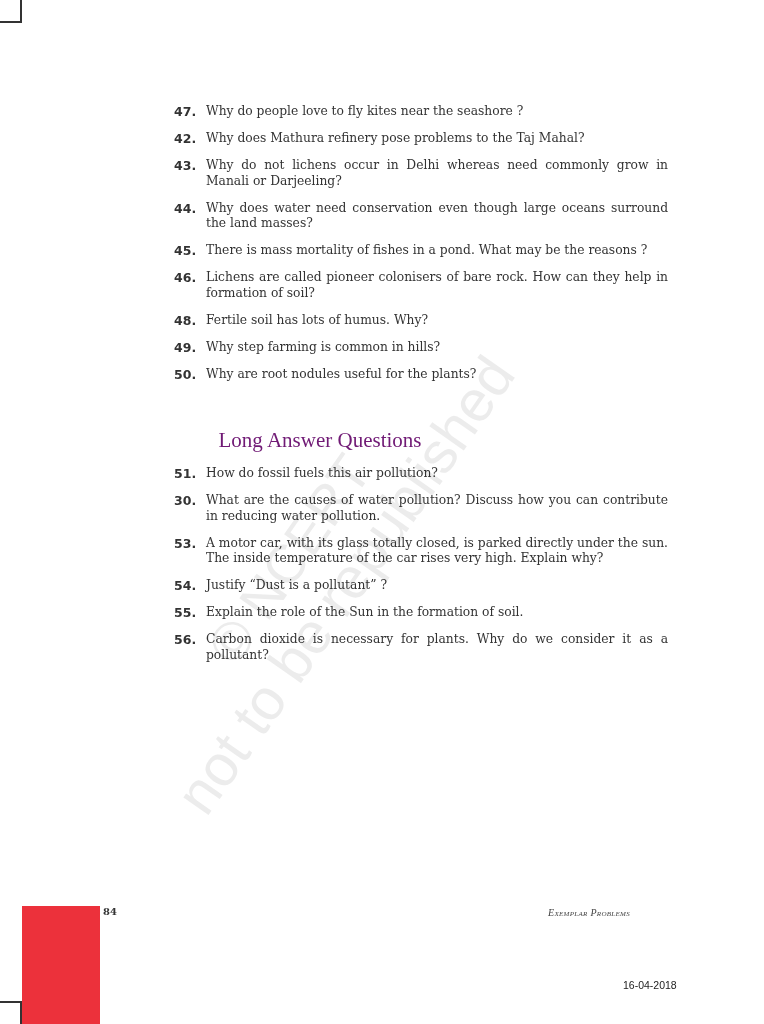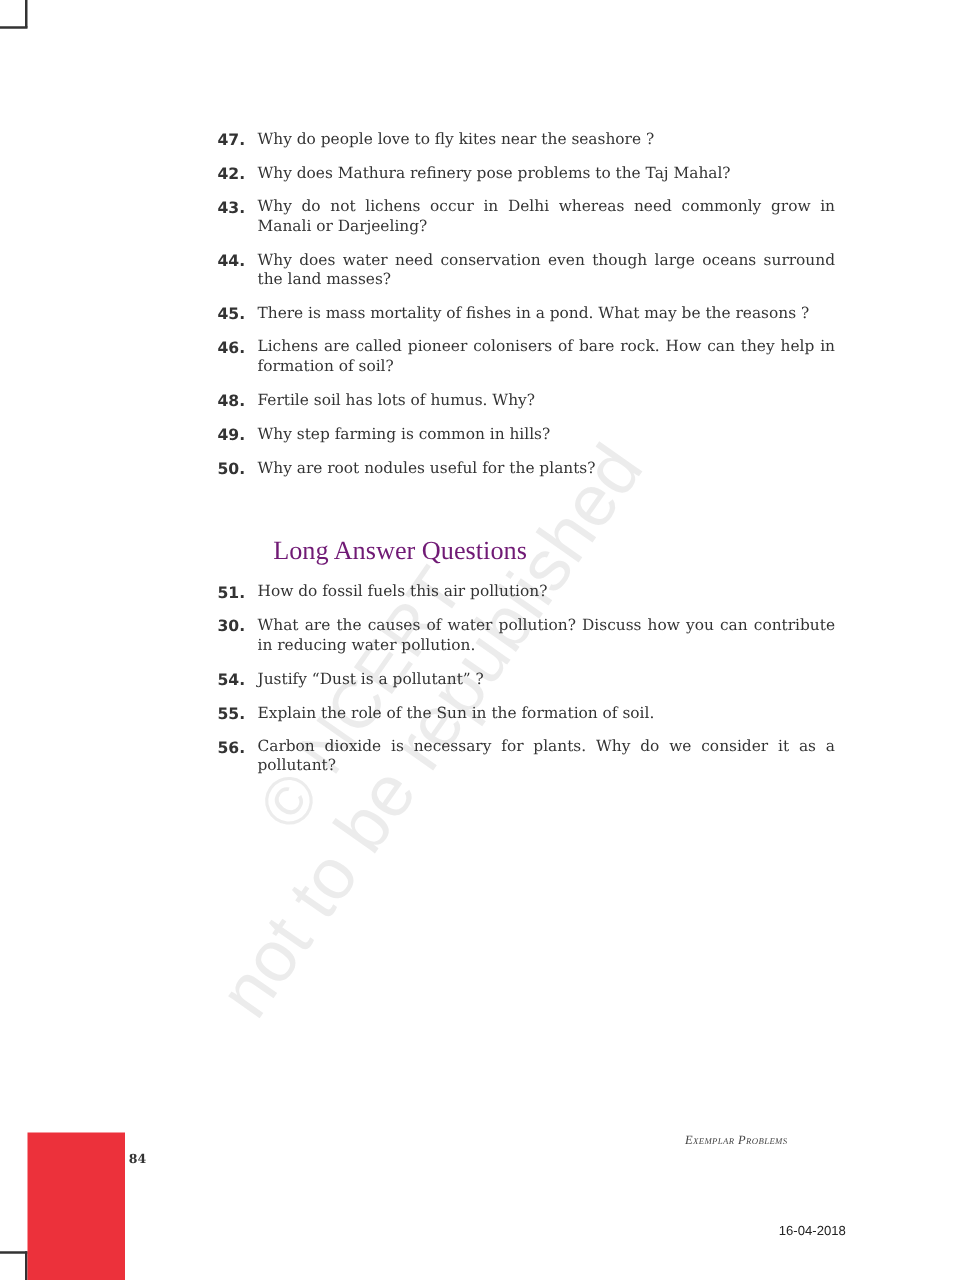--- a/index.html
+++ b/index.html
@@ -6,21 +6,21 @@
     body {
       width: 764px; height: 1024px; position: relative; overflow: hidden;
       background: #ffffff;
       font-family: "DejaVu Serif", "Liberation Serif", serif;
       color: #333333;
     }
     .crop-mark { position: absolute; background: #333; }
     .red-block { position: absolute; left: 22px; top: 906px; width: 78px; height: 118px; background: #ec313b; }
     .page-number {
       position: absolute; left: 103px; top: 906px;
-      font-family: "DejaVu Serif", serif; font-weight: bold; font-size: 10px; color: #333; margin-top: 16px;
+      font-family: "DejaVu Serif", serif; font-weight: bold; font-size: 10px; color: #333;
     }
     .footer-title {
       position: absolute; left: 548px; top: 907px;
       font-family: "Liberation Serif", serif; font-style: italic; font-size: 10px;
       font-variant: small-caps; letter-spacing: 0.3px; color: #444;
     }
     .print-date {
       position: absolute; left: 623px; top: 979px;
       font-family: Liberation Sans, sans-serif; font-size: 10.5px; color: #222;
     }
@@ -110,20 +110,24 @@
 <div class="qlist q2">
   <div class="q">
     <span class="num">51.</span>
     <span class="txt">How do fossil fuels this air pollution?</span>
   </div>
   <div class="q">
     <span class="num">30.</span>
     <span class="txt">What are the causes of water pollution? Discuss how you can contribute in reducing water pollution.</span>
   </div>
   <div class="q">
+    <span class="num">53.</span>
+    <span class="txt">A motor car, with its glass totally closed, is parked directly under the sun. The inside temperature of the car rises very high. Explain why?</span>
+  </div>
+  <div class="q">
     <span class="num">54.</span>
     <span class="txt">Justify “Dust is a pollutant” ?</span>
   </div>
   <div class="q">
     <span class="num">55.</span>
     <span class="txt">Explain the role of the Sun in the formation of soil.</span>
   </div>
   <div class="q">
     <span class="num">56.</span>
     <span class="txt">Carbon dioxide is necessary for plants. Why do we consider it as a pollutant?</span>

